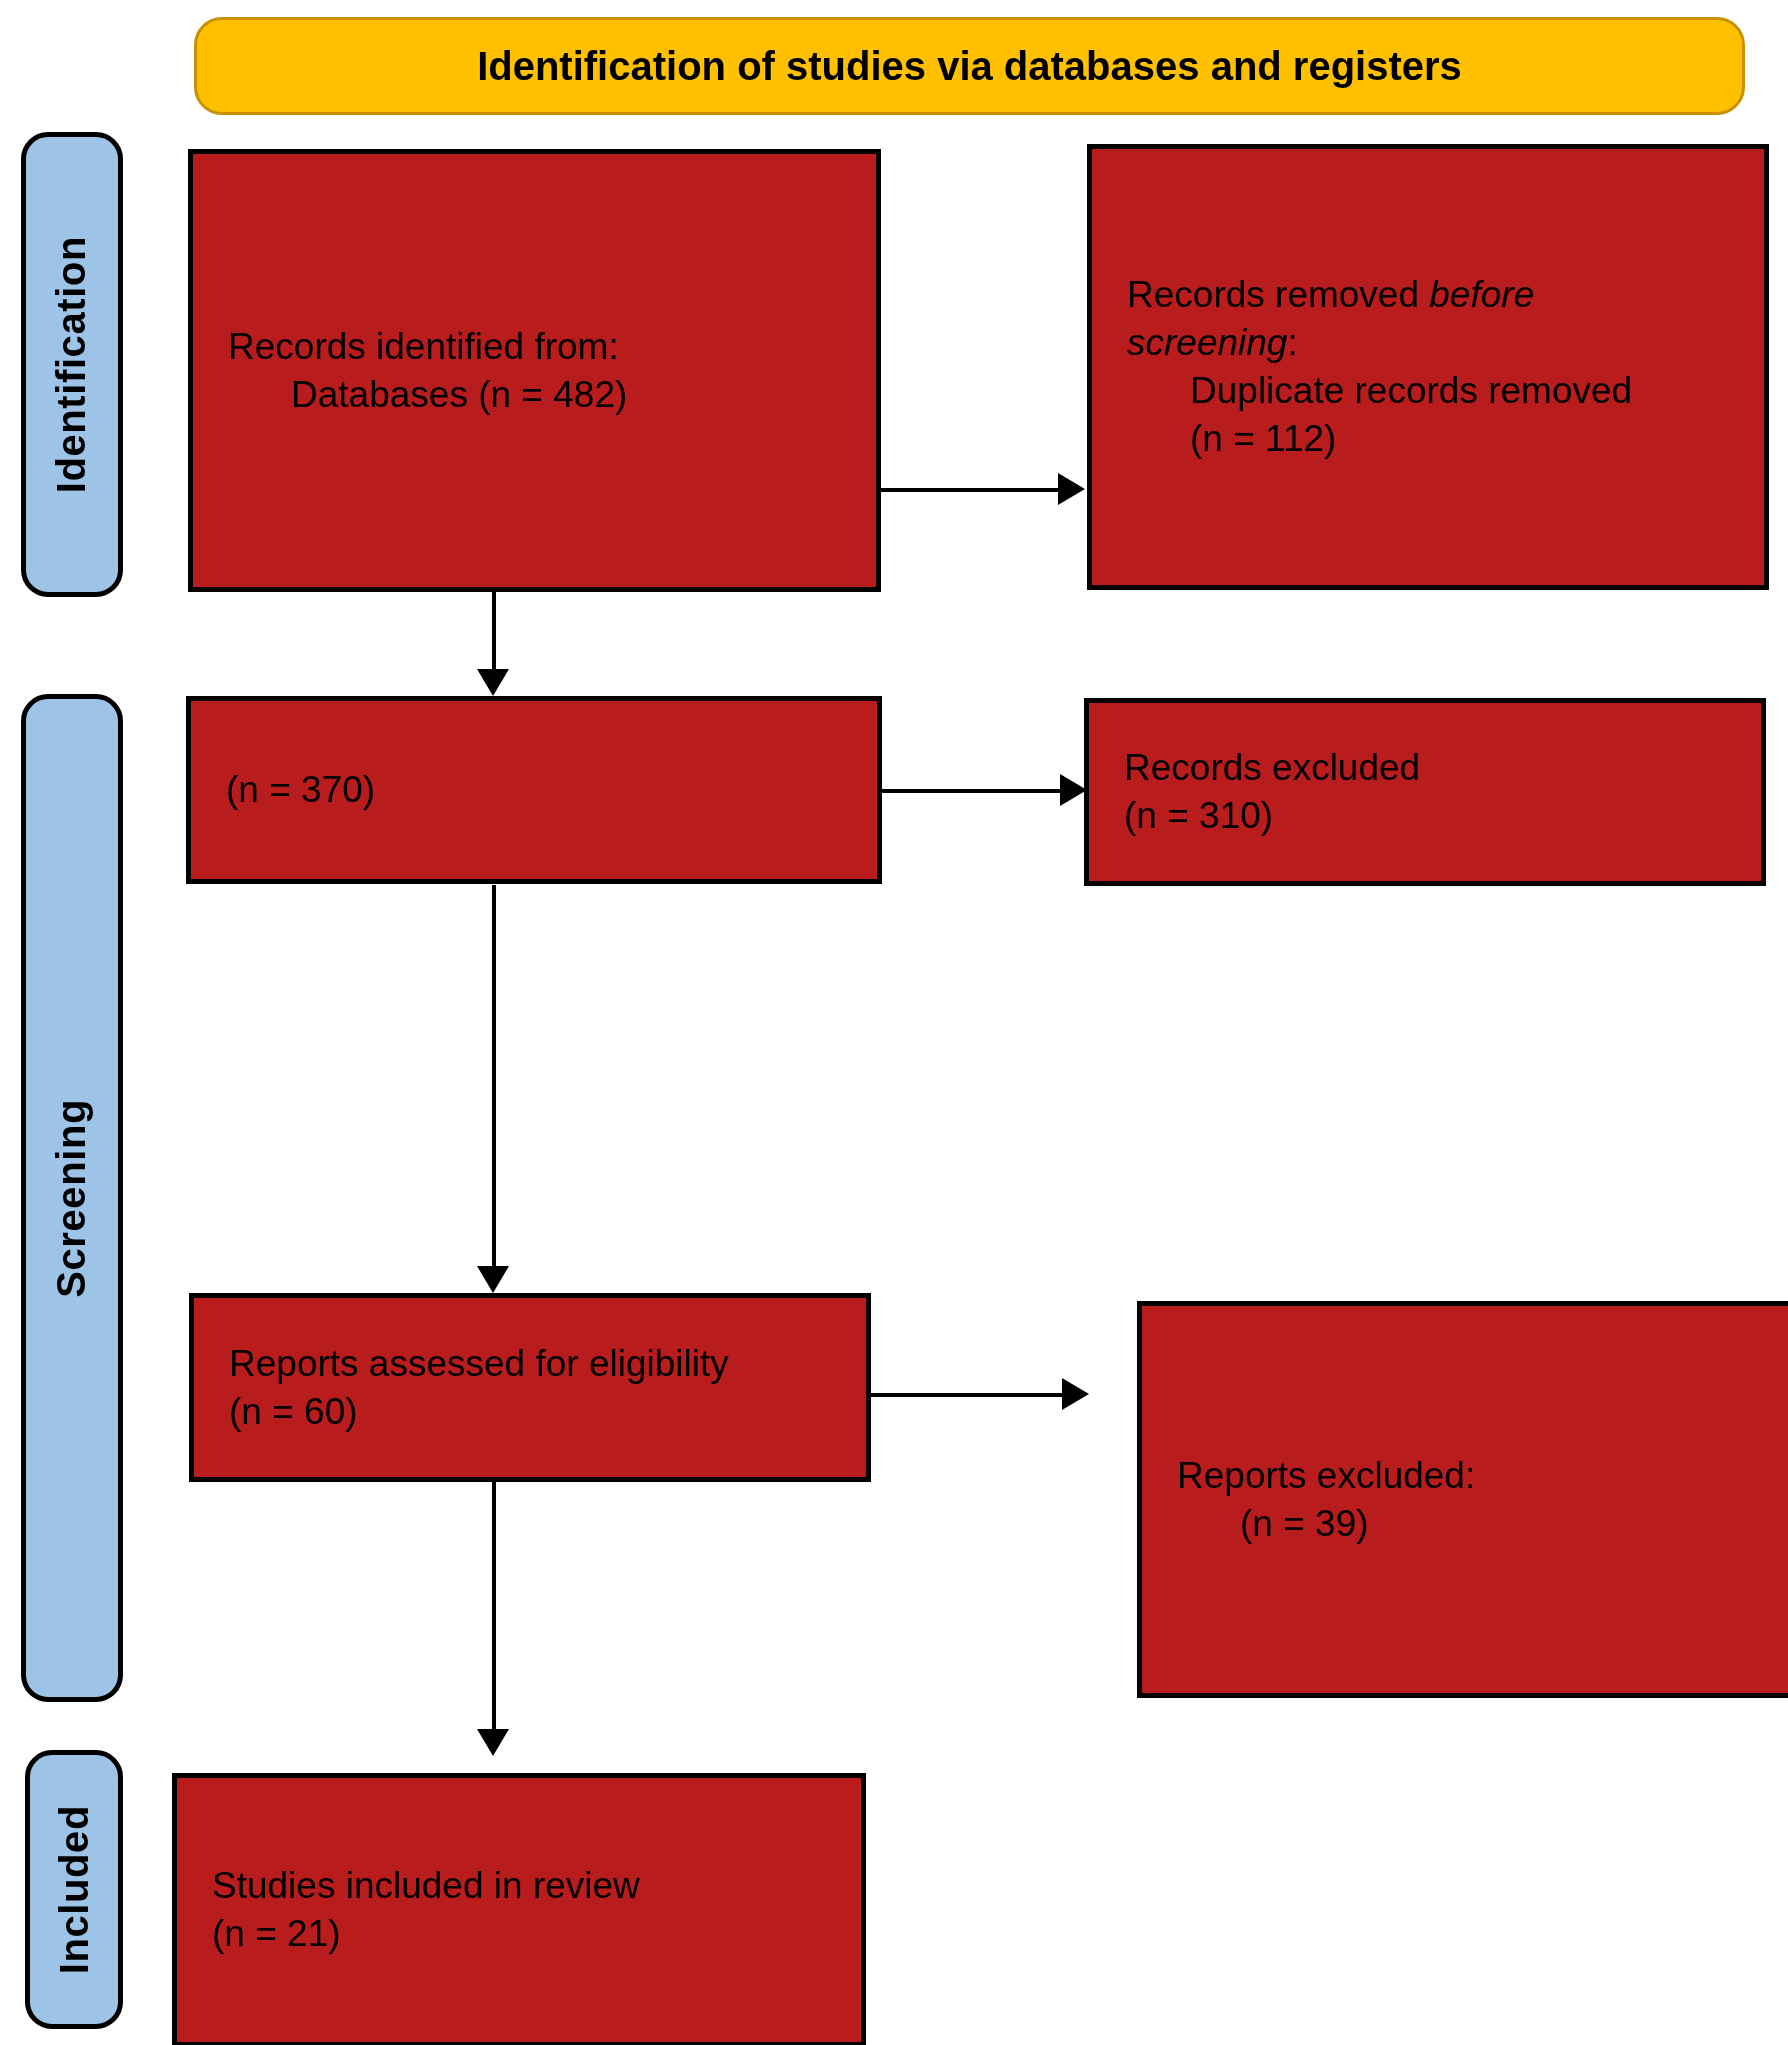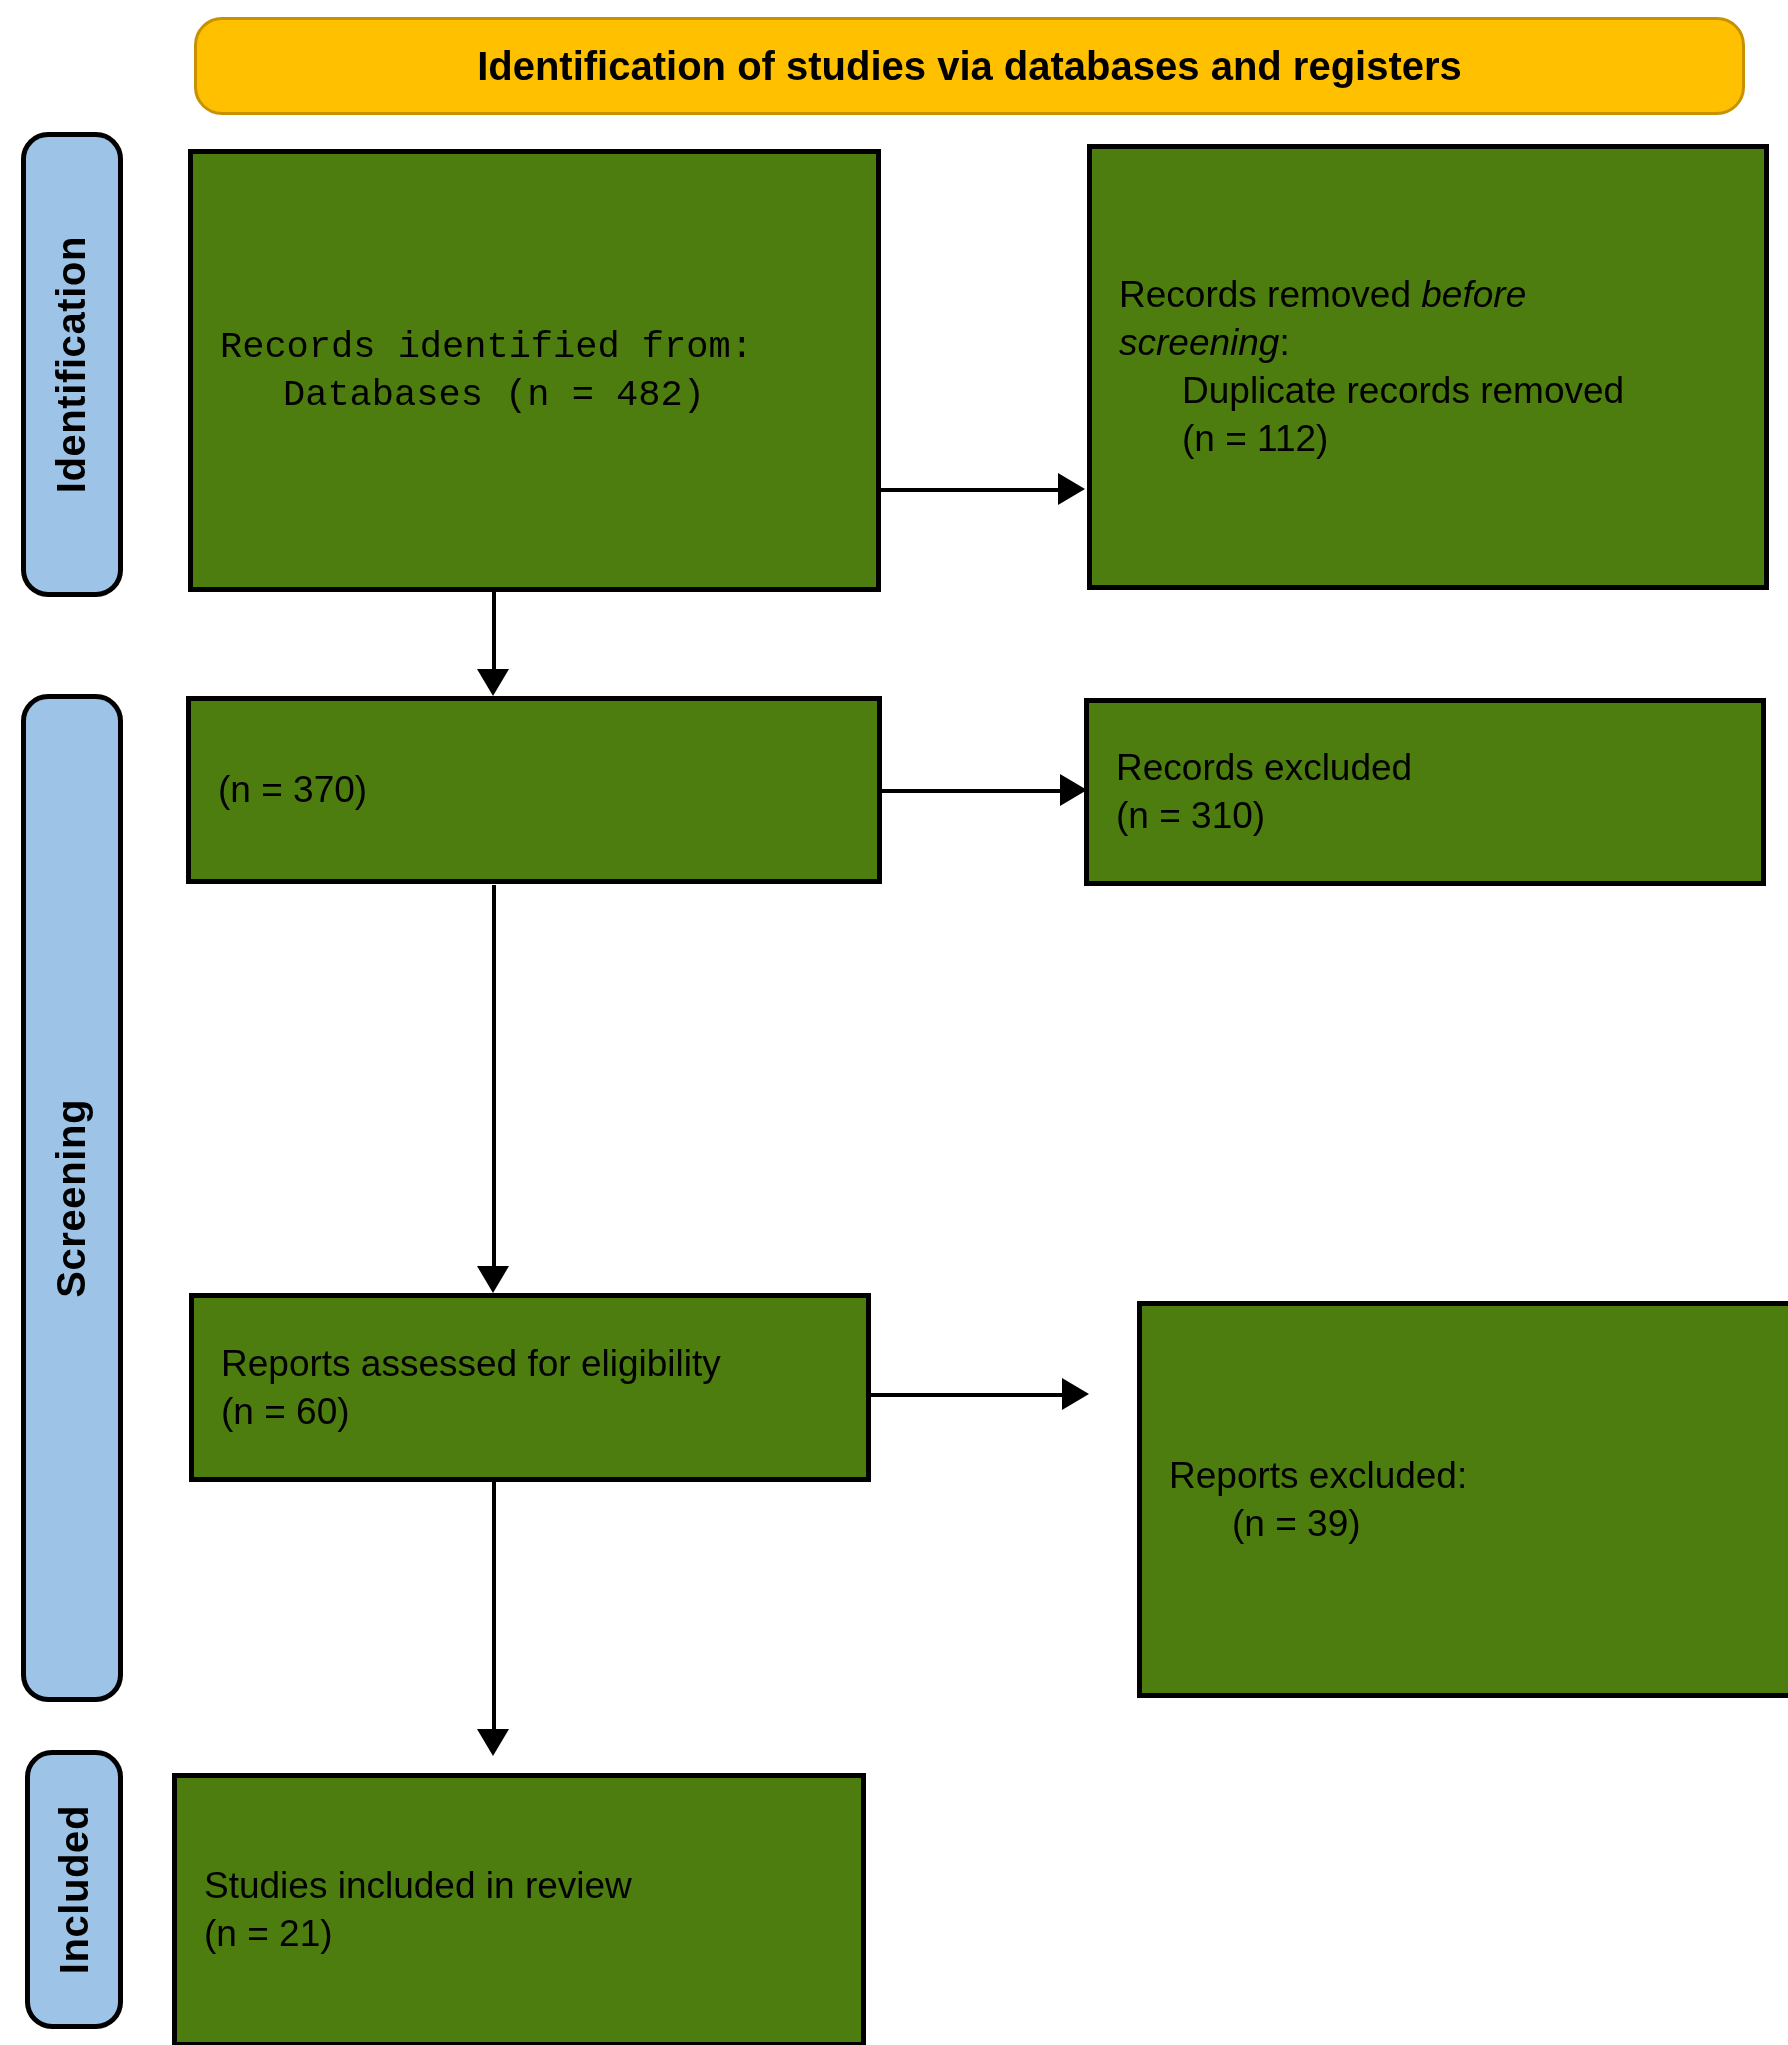--- a/index.html
+++ b/index.html
@@ -44,27 +44,27 @@
     writing-mode: vertical-rl;
     transform: rotate(180deg);
     font-size: 40px;
     font-weight: bold;
     letter-spacing: 0.6px;
     white-space: nowrap;
   }
   
   .flowbox {
     position: absolute;
-    background: #4d7c0f;
+    background: #b91c1c;
     border: 5.6px solid #000000;
     box-sizing: border-box;
     display: flex;
     flex-direction: column;
     justify-content: center;
-    padding: 0 27px;
+    padding: 0 35px;
     font-size: 37px;
     line-height: 48px;
   }
   .line { white-space: nowrap; }
   .indent { padding-left: 63px; }
   em { font-style: italic; }
   
   .vline {
     position: absolute;
     width: 3.7px;
@@ -100,21 +100,21 @@
 <div class="stage" style="left:20.5px; top:132px; width:102px; height:465px;">
   <span class="vtext">Identification</span>
 </div>
 <div class="stage" style="left:20.5px; top:694px; width:102px; height:1008px;">
   <span class="vtext">Screening</span>
 </div>
 <div class="stage" style="left:25px; top:1750px; width:98px; height:279px;">
   <span class="vtext">Included</span>
 </div>
 
-<div class="flowbox" style="left:188px; top:149px; width:693px; height:443px;font-family:Liberation Mono, monospace;">
+<div class="flowbox" style="left:188px; top:149px; width:693px; height:443px;">
   <div class="line">Records identified from:</div>
   <div class="line indent">Databases (n = 482)</div>
 </div>
 
 <div class="flowbox" style="left:1087px; top:144px; width:682px; height:446px;">
   <div class="line"><span>Records removed </span><em>before</em></div>
   <div class="line"><em>screening</em><span>:</span></div>
   <div class="line indent">Duplicate records removed</div>
   <div class="line indent">(n = 112)</div>
 </div>

